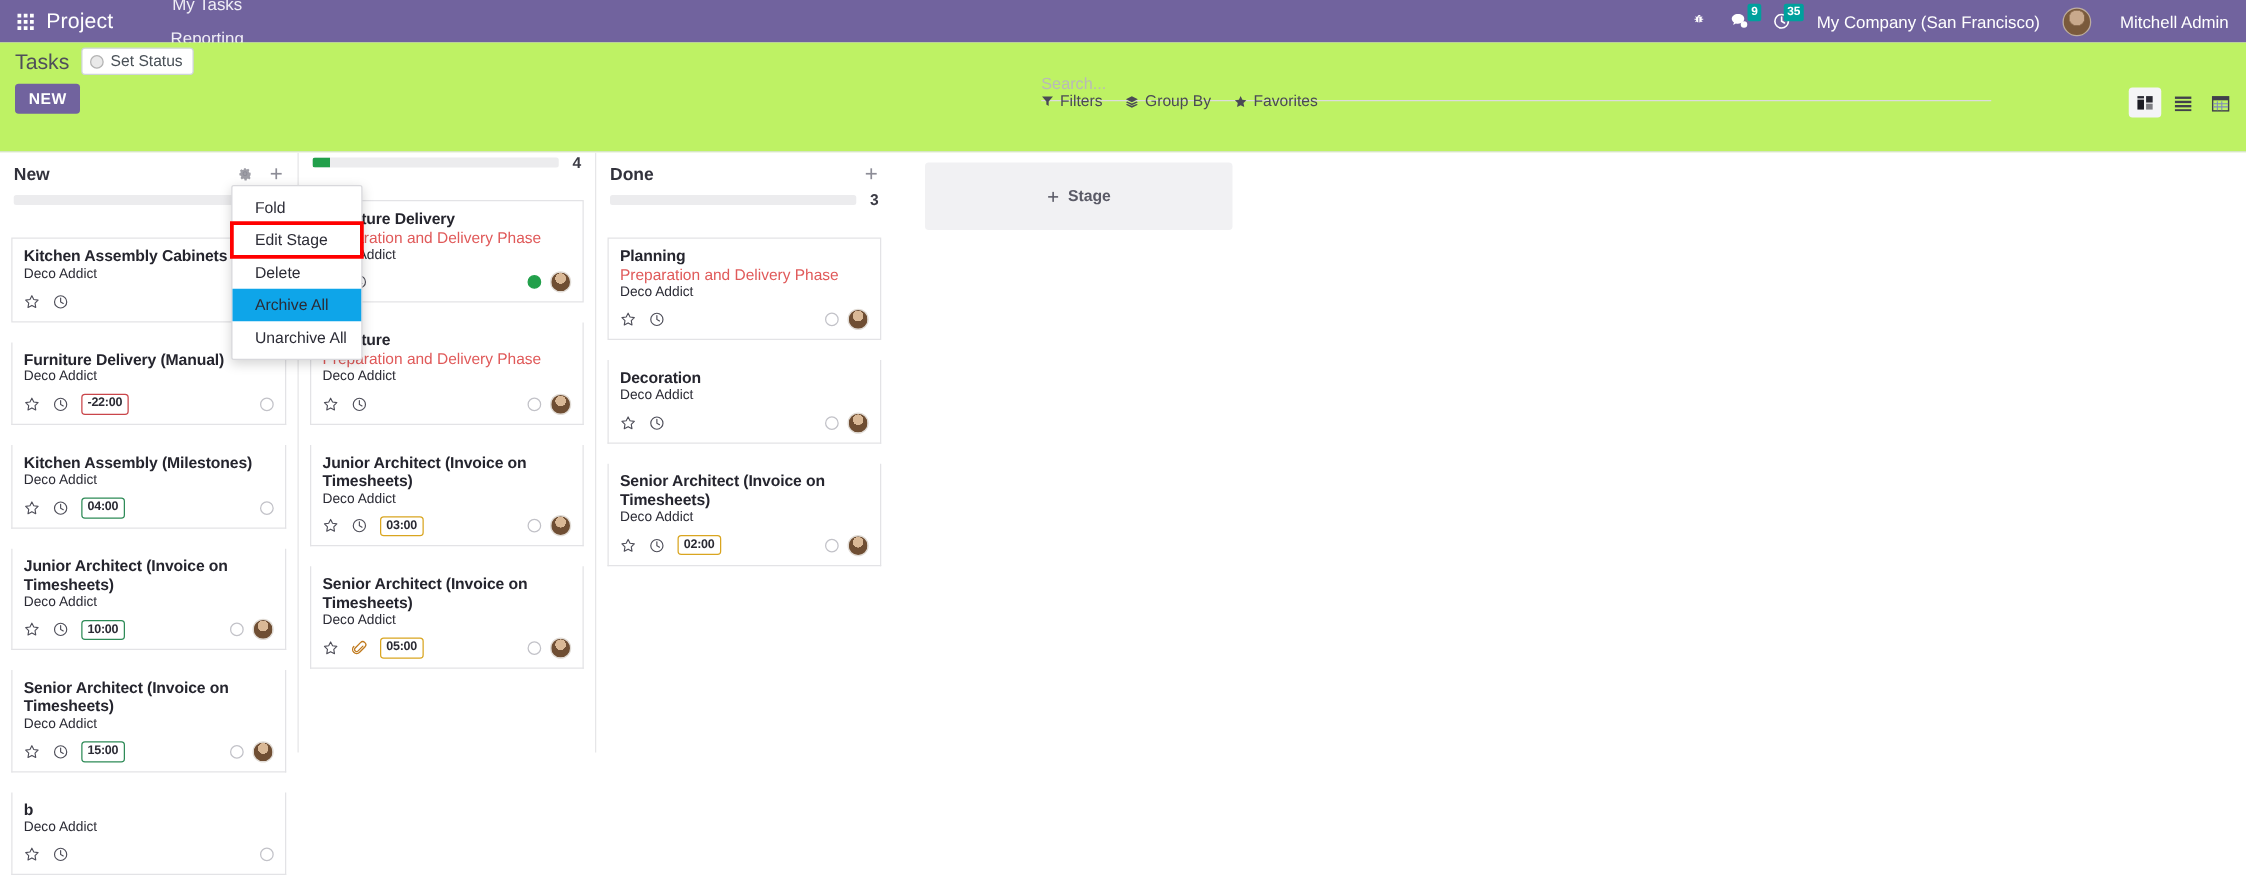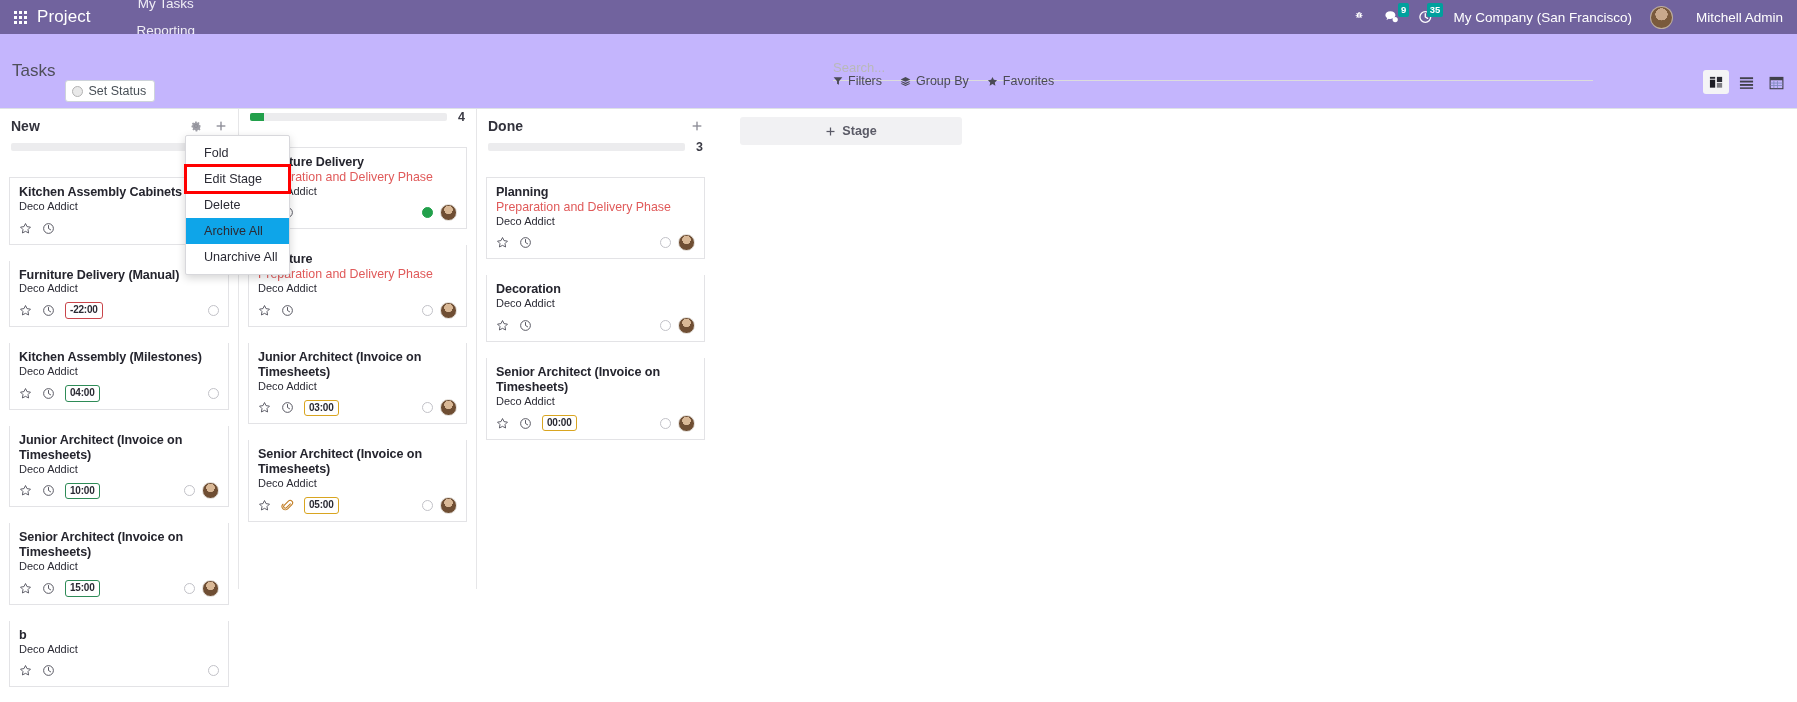--- a/index.html
+++ b/index.html
@@ -85,44 +85,43 @@
   .avatar-nav {
     width: 23px; height: 23px; border-radius: 50%;
     background: radial-gradient(circle at 50% 35%, #c9a98c 0 35%, #7a5a3c 36% 100%);
     border: 1px solid rgba(255,255,255,.5);
     overflow: hidden; flex: none;
   }
   .user-name { font-size: 13.5px; color: #fff; white-space: nowrap; }
 
   
   .control-panel {
-    background: #c4b5fd;
+    background: #bef264;
     border-bottom: 1px solid #dee2e6;
     padding: 4px 12px 4px 12px;
     position: relative;
-    height: 75px;
+    height: 88px;
   }
   .cp-row { display: flex; align-items: flex-start; }
   .cp-left { min-width: 420px; }
   .breadcrumb-row { display: flex; align-items: center; gap: 10px; }
   .page-title {
     font-size: 17px; color: #4f4f5a;
     font-weight: 400;
     padding-top: 2px;
   }
   .status-btn {
     border: 1px solid #ced4da;
     background: #fff;
     border-radius: 3px;
     padding: 3px 8px 3px 6px;
     font-size: 12.5px;
     color: #495057;
     display: inline-flex; align-items: center; gap: 5px;
     cursor: pointer;
-    margin-top: 42px;
   }
   .status-dot {
     width: 11px; height: 11px; border-radius: 50%;
     border: 1px solid #b3b3b3; background: #e9e9e9;
     display: inline-block;
   }
   .new-btn {
     margin-top: 7px;
     background: #71639e;
     color: #fff;
@@ -286,28 +285,28 @@
   .avatar-sm {
     width: 17px; height: 17px; border-radius: 50%;
     background: radial-gradient(circle at 50% 32%, #d9b896 0 33%, #6f4e33 34% 100%);
     border: 1px solid #e1dcd6;
     flex: none;
   }
   .paperclip { color: #c07a1e; }
 
   
   .add-stage {
-    width: 222px; flex: none;
+    width: 246px; flex: none;
     margin: 8px 0 0 26px;
     background: #f1f1f3;
     color: #5a5a66;
     font-size: 12.6px;
     font-weight: 600;
     text-align: center;
-    padding: 7px 0;
+    padding: 20px 0;
     border-radius: 3px;
     cursor: pointer;
     display: flex; align-items: center; justify-content: center; gap: 6px;
   }
 
   
   .stage-dropdown {
     position: absolute;
     left: 185px; top: 26px;
     width: 105px;
@@ -787,21 +786,21 @@
               <svg width="13" height="13" viewBox="0 0 16 16" fill="none" stroke="#4e4e59" stroke-width="1.1" stroke-linejoin="round">
                   <path d="M8 1.9 9.9 5.7l4.2.6-3 3 .7 4.2L8 11.5l-3.8 2 .7-4.2-3-3 4.2-.6z"></path>
                 </svg>
             </span>
             <span class="icn">
               <svg width="13" height="13" viewBox="0 0 16 16" fill="none" stroke="#4e4e59" stroke-width="1.15">
                   <circle cx="8" cy="8" r="6"></circle>
                   <path d="M8 4.3V8l2.6 1.6" stroke-linecap="round"></path>
                 </svg>
             </span>
-            <span class="time-badge tb-warning">00:00</span>
+            <span class="time-badge tb-warning">02:00</span>
             <span class="kcard-right">
               <span class="kanban-state-dot"></span>
               <span class="avatar-sm"></span>
             </span>
           </div>
         </div>
 
       </div>
     </div>
 

